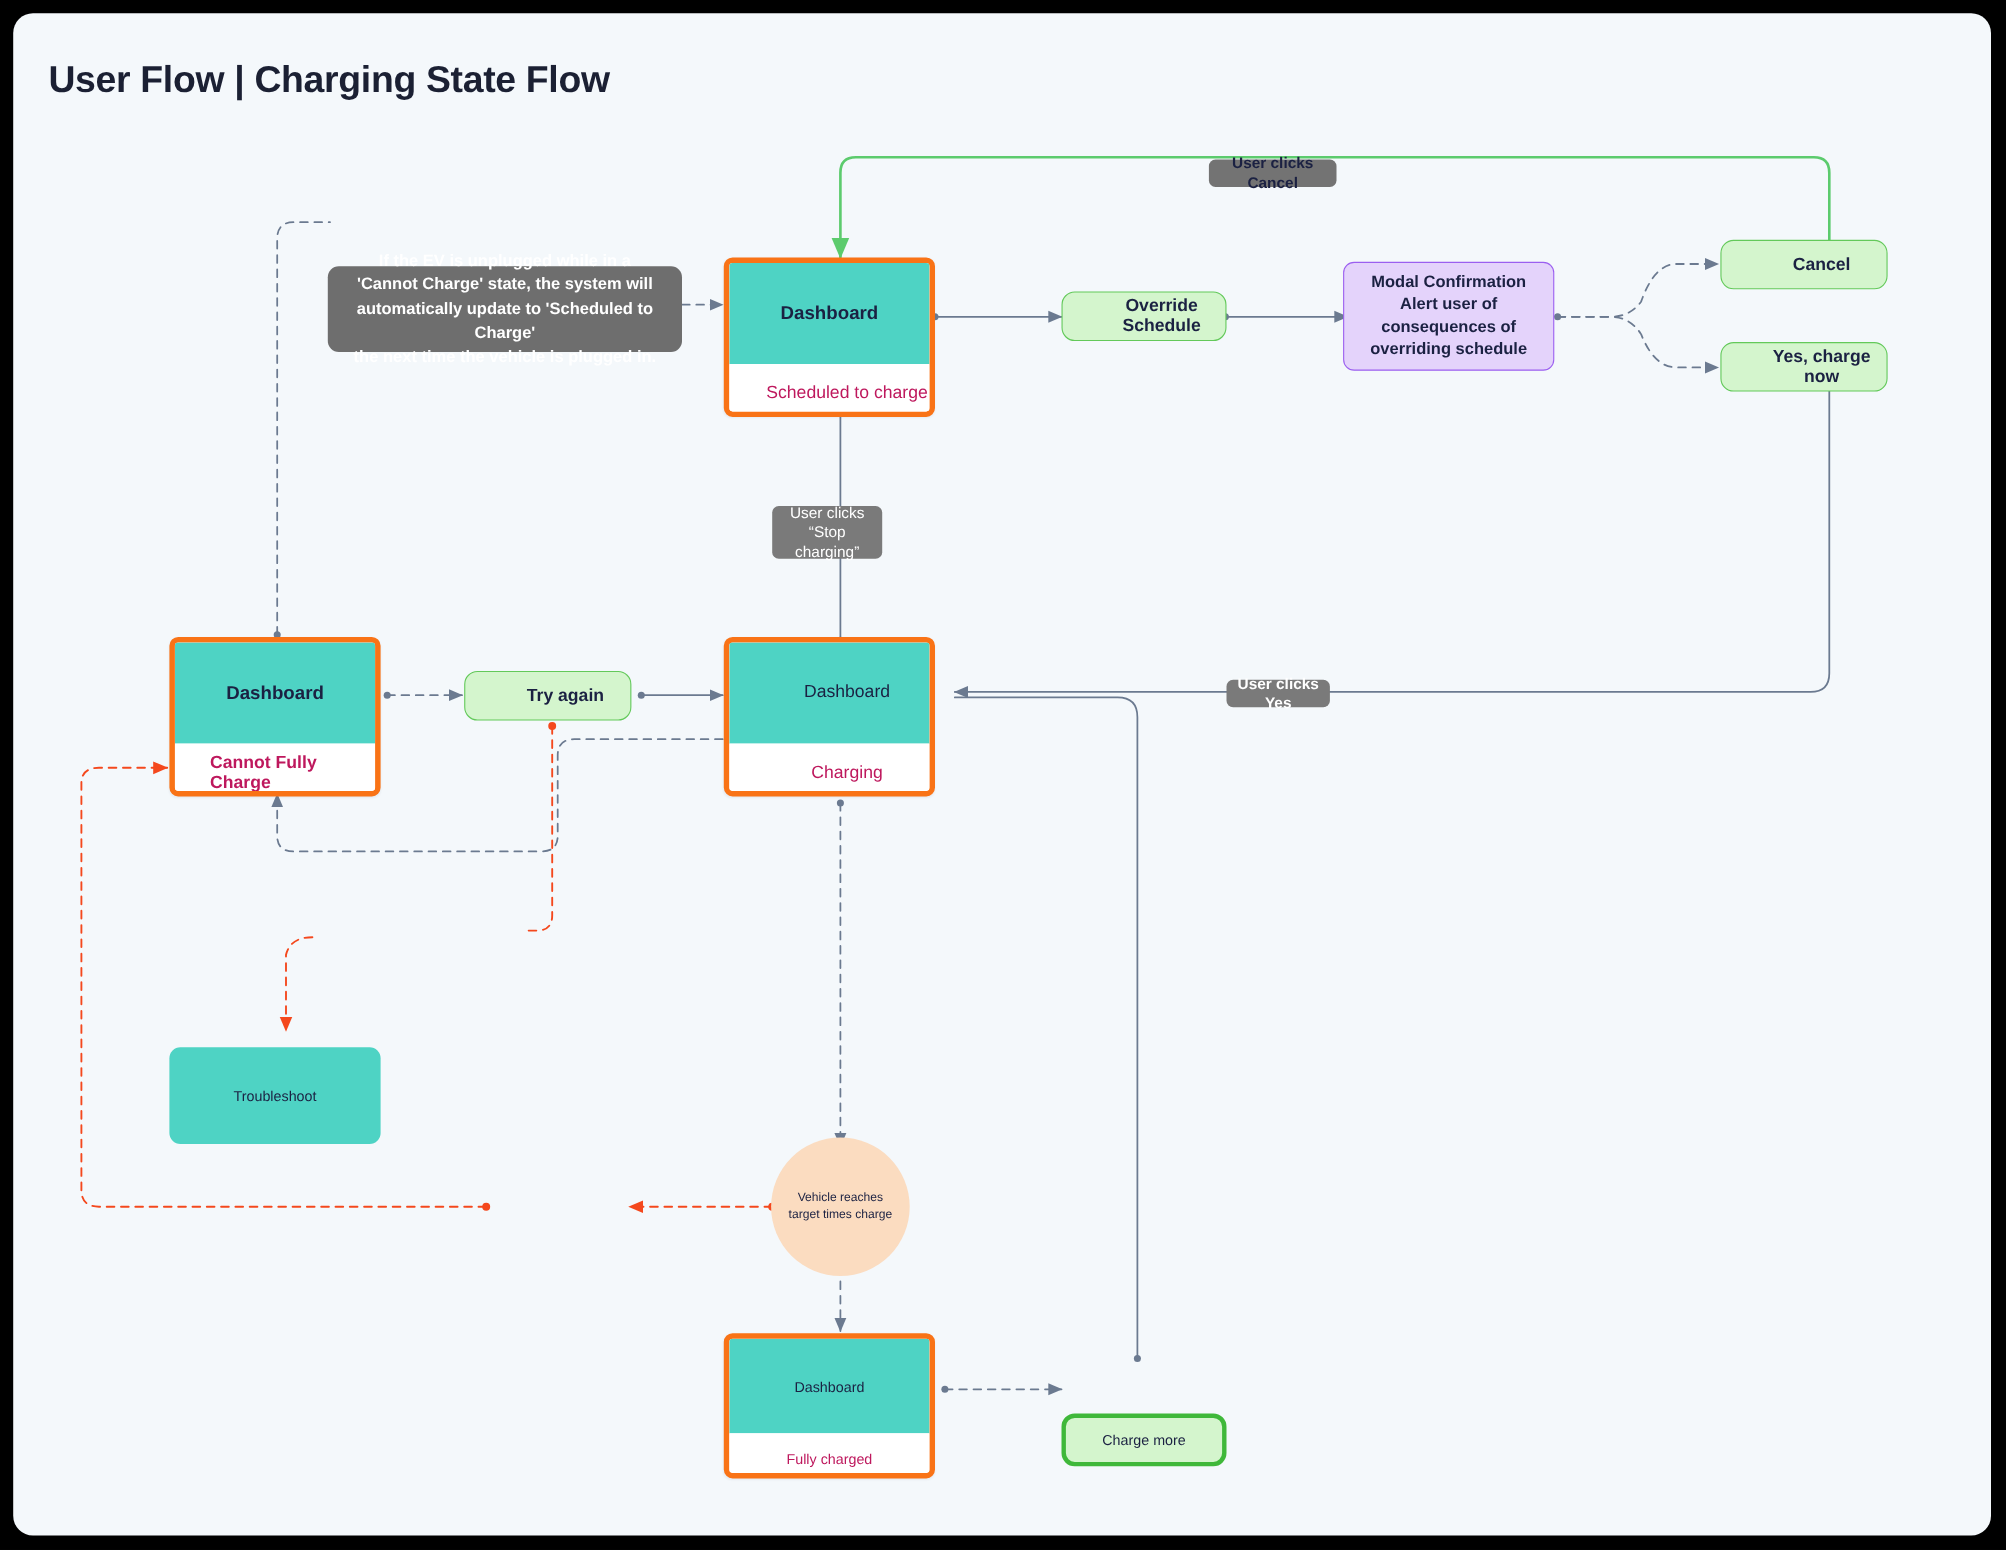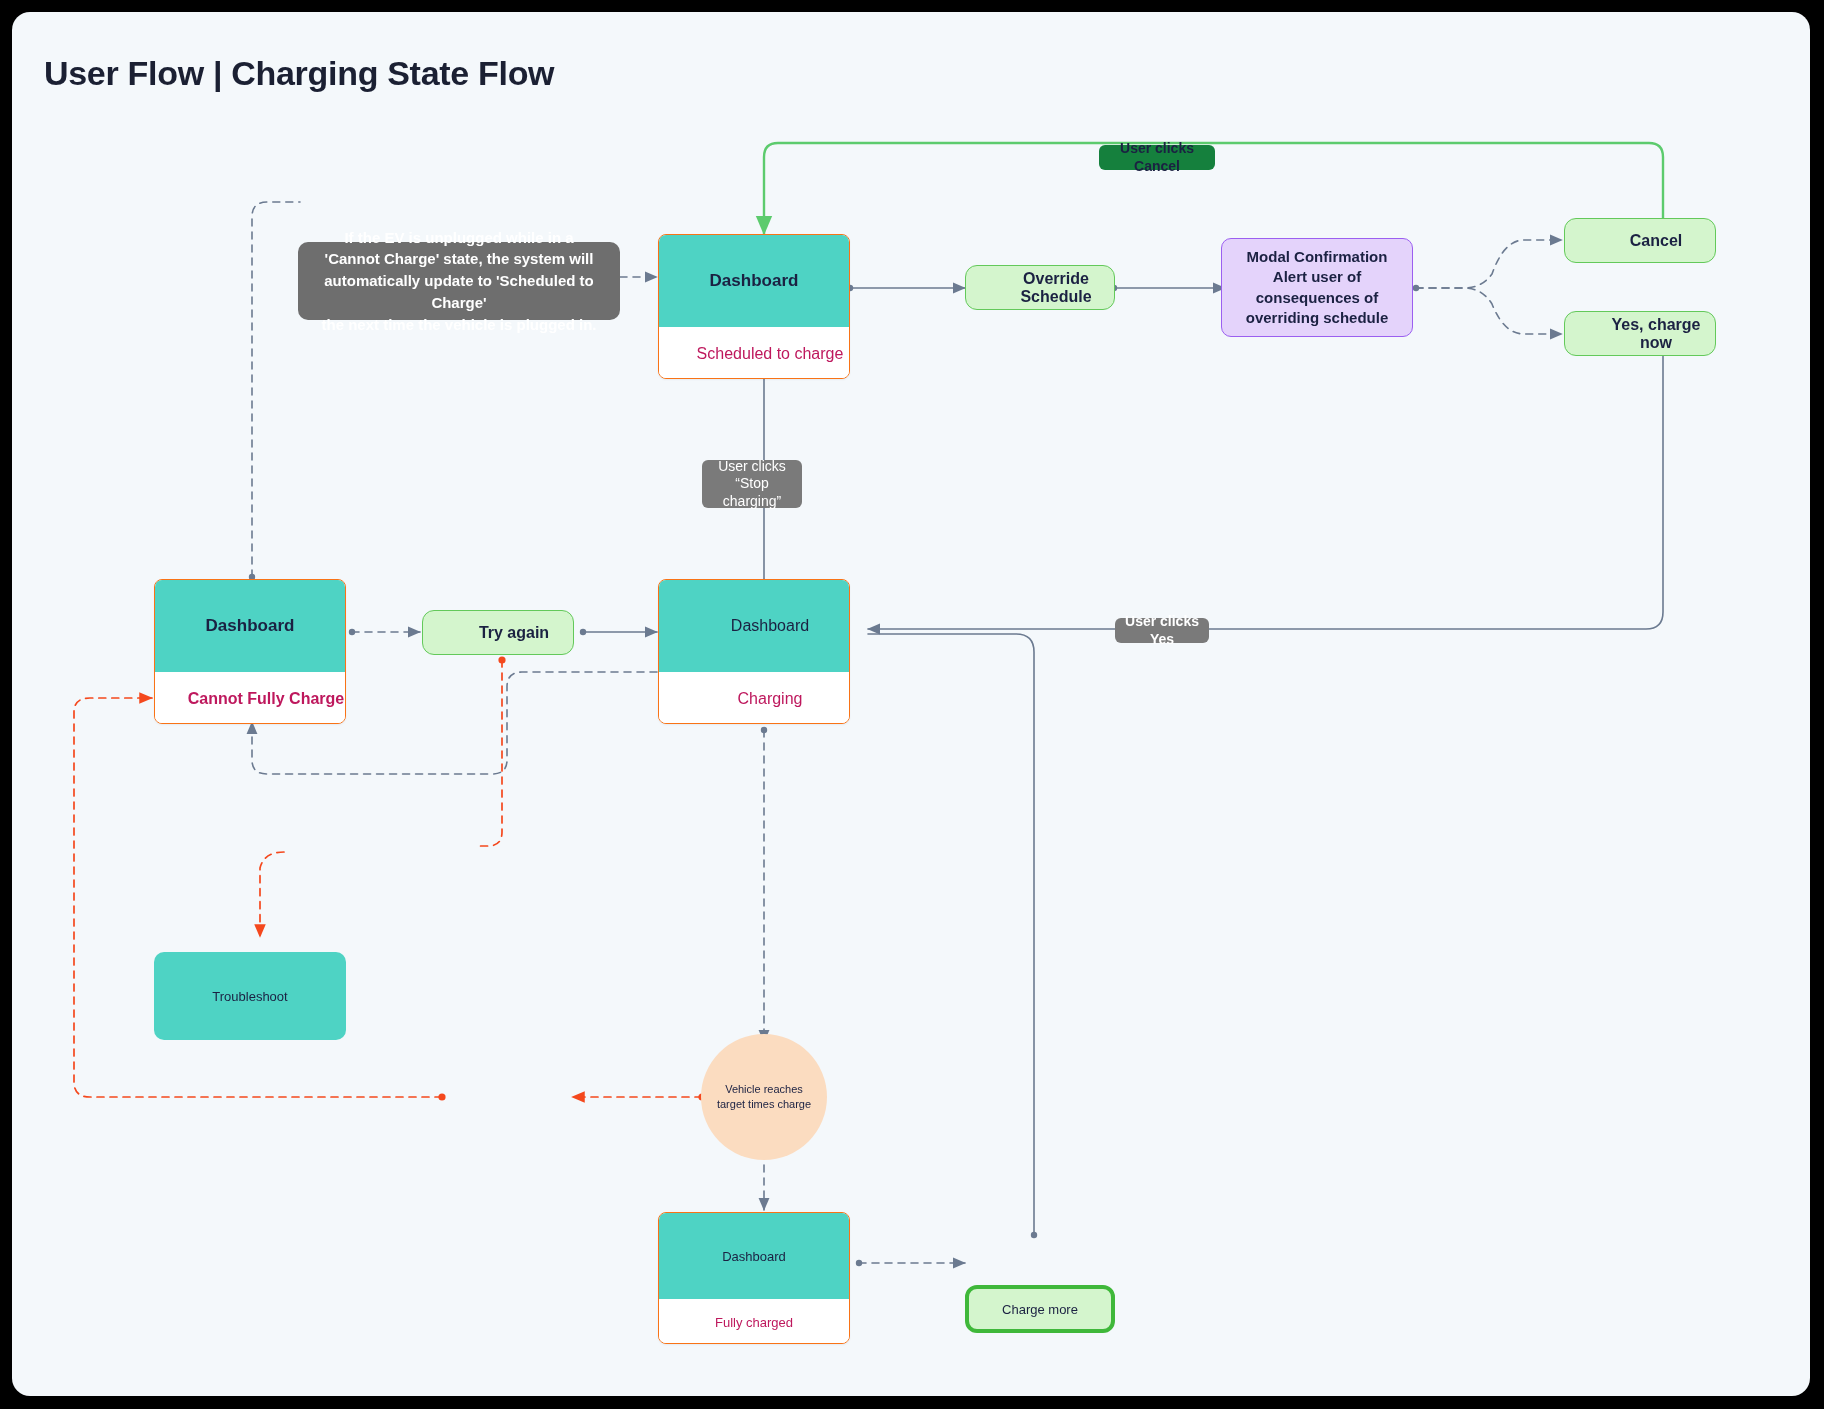--- a/index.html
+++ b/index.html
@@ -5,41 +5,41 @@
   html,body{margin:0;padding:0;background:#000;}
   body{width:1824px;height:1409px;font-family:"Liberation Sans",sans-serif;}
   #frame{position:absolute;left:12px;top:12px;width:1798px;height:1384px;background:#f4f8fb;border-radius:18px;overflow:hidden;}
   #canvas{position:absolute;inset:0;}
   svg#wires{position:absolute;left:0;top:0;width:1798px;height:1384px;pointer-events:none;}
   .node{position:absolute;box-sizing:border-box;}
 
   #page-title{position:absolute;left:32px;top:42px;font-size:34px;font-weight:700;color:#1b2033;letter-spacing:-0.3px;}
 
   
-  .dash{border-radius:8px;background:#ffffff;border:1px solid #f97316;overflow:hidden;
+  .dash{border-radius:8px;background:#ffffff;border:5px solid #f97316;overflow:hidden;
         box-shadow:0 1px 2px rgba(20,30,60,.06);}
   .dash .top{background:#4ed3c4;display:flex;align-items:center;justify-content:center;color:#1b2142;}
   .dash .bot{background:#fff;display:flex;align-items:center;justify-content:center;color:#be185d;}
   .tealbox{border-radius:10px;background:#4ed3c4;display:flex;align-items:center;justify-content:center;color:#1b2142;}
 
   
   .pill{border-radius:12px;background:#d4f5cd;border:1.5px solid #63c95a;display:flex;align-items:center;
         justify-content:center;color:#1b2142;text-align:center;}
   .pill.thick{border-width:4px;border-color:#3fb83a;}
   .purple{border-radius:10px;background:#e4d3fb;border:1.5px solid #9b5ff0;display:flex;align-items:center;
         justify-content:center;color:#1b2142;text-align:center;line-height:1.35;}
   .circle{border-radius:50%;background:#fbdcc0;display:flex;align-items:center;justify-content:center;
         color:#1b2142;text-align:center;line-height:1.4;}
   .note-grey{border-radius:10px;background:#6e6e6e;color:#fff;display:flex;align-items:center;
         justify-content:center;text-align:center;line-height:1.45;padding:8px 12px;box-sizing:border-box;}
   .note-red{border-radius:8px;background:#f4481d;color:#fff;display:flex;align-items:center;
         justify-content:center;text-align:center;line-height:1.5;padding:8px 10px;box-sizing:border-box;}
   .badge{position:absolute;border-radius:6px;display:flex;align-items:center;justify-content:center;
         text-align:center;line-height:1.25;padding:5px 10px;box-sizing:border-box;}
-  .badge.green{background:#15803d;color:#1b2142;font-weight:700;}
+  .badge.green{background:#737373;color:#1b2142;font-weight:700;}
   .badge.grey{background:#7a7a7a;color:#fff;}
   .b700{font-weight:700;}
   .f17{font-size:17px;}
   .f16{font-size:16px;padding-left:32px;}
   .f15{font-size:15px;}
   .f14{font-size:14px;}
   .f13{font-size:13px;}
   .f11{font-size:11px;}
 </style>
 </head>

